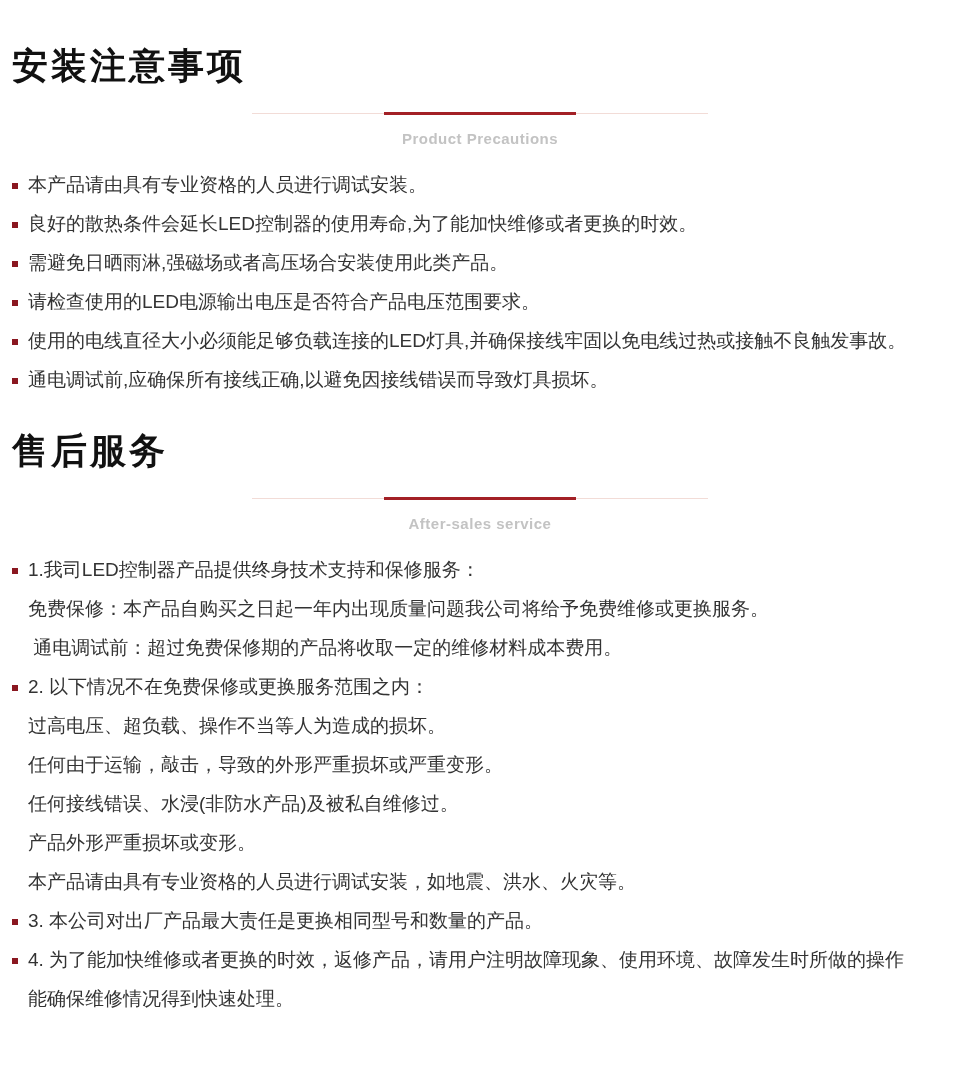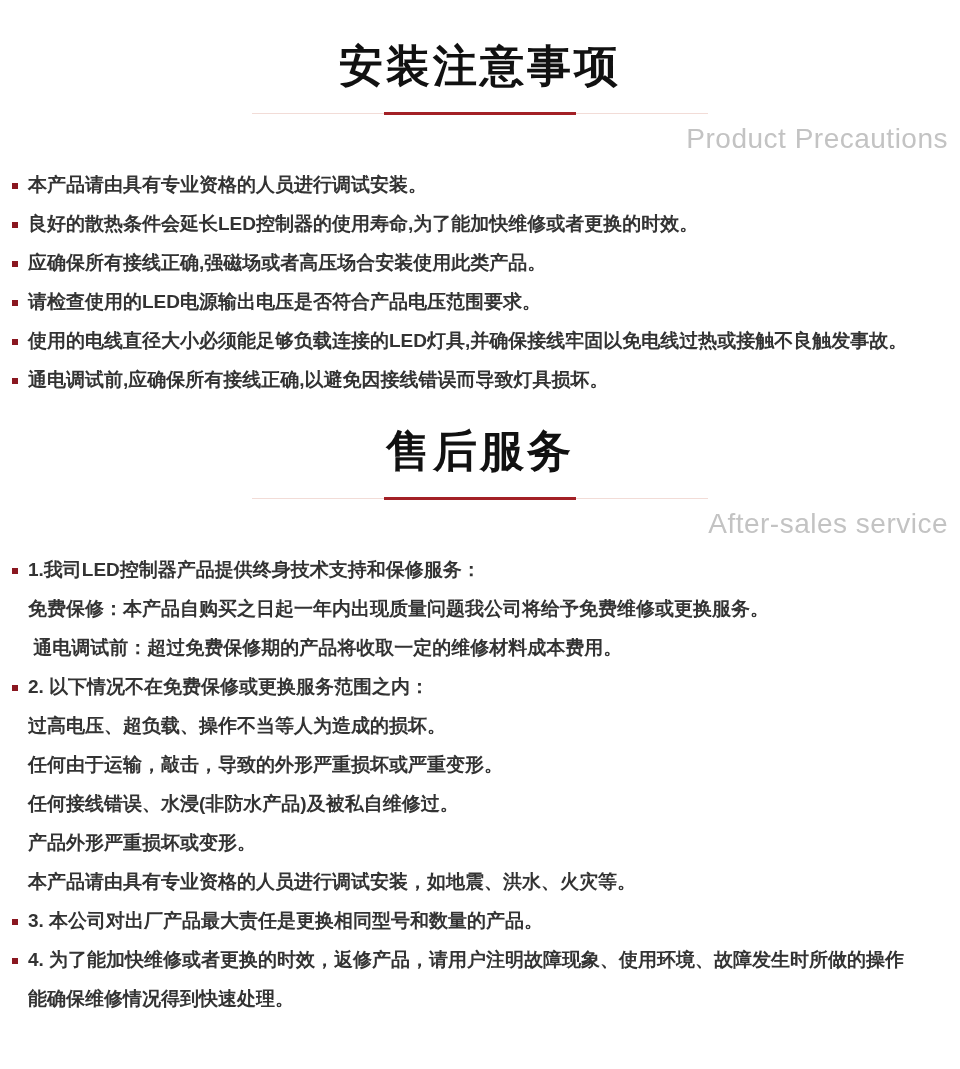--- a/index.html
+++ b/index.html
@@ -19,22 +19,21 @@
     background: var(--background);
     font-family: "Liberation Sans", "DejaVu Sans", sans-serif;
     color: var(--body);
     padding: 18px 12px 10px;
     overflow-x: hidden;
   }
   .section { margin: 0; }
   .section + .section { margin-top: 20px; }
   .section-title {
     margin: 16px 0 0;
-    text-align: center;
-    font-size: 44px;
+    font-size: 36px;
     line-height: 64px;
     font-weight: 700;
     color: var(--title);
     letter-spacing: 3px;
   }
   .divider {
     position: relative;
     width: 456px;
     height: 3px;
     margin: 14px auto 0;
@@ -49,40 +48,40 @@
     position: absolute;
     left: 50%;
     transform: translateX(-50%);
     top: 0;
     width: 192px;
     height: 3px;
     background: var(--divider-accent);
   }
   .section-subtitle {
     margin-top: 12px;
-    text-align: right;
-    font-size: 28px;
+    text-align: center;
+    font-size: 15px;
     line-height: 24px;
-    font-weight: 400;
+    font-weight: 700;
     color: var(--subtitle);
     letter-spacing: 0.5px;
   }
   ul.item-list {
     list-style: none;
     margin: 14px 0 0;
     padding: 0;
   }
   .list-item { margin: 0; padding: 0; }
   .line {
     padding: 10px 0;
     font-size: 19px;
     line-height: 19px;
     color: var(--body);
   }
-  .line .txt { white-space: pre-wrap; font-weight: bold; }
+  .line .txt { white-space: pre-wrap; }
   .line.cont { padding-left: 16px; }
   .bullet {
     display: inline-block;
     width: 6px;
     height: 6px;
     background: var(--bullet);
     margin-right: 10px;
     vertical-align: 2px;
   }
 </style>
@@ -97,21 +96,21 @@
   </div>
   <div class="section-subtitle">Product Precautions</div>
   <ul class="item-list">
       <li class="list-item">
         <div class="line first"><span class="bullet"></span><span class="txt">本产品请由具有专业资格的人员进行调试安装。</span></div>
       </li>
       <li class="list-item">
         <div class="line first"><span class="bullet"></span><span class="txt">良好的散热条件会延长LED控制器的使用寿命,为了能加快维修或者更换的时效。</span></div>
       </li>
       <li class="list-item">
-        <div class="line first"><span class="bullet"></span><span class="txt">应确保所有接线正确,强磁场或者高压场合安装使用此类产品。</span></div>
+        <div class="line first"><span class="bullet"></span><span class="txt">需避免日晒雨淋,强磁场或者高压场合安装使用此类产品。</span></div>
       </li>
       <li class="list-item">
         <div class="line first"><span class="bullet"></span><span class="txt">请检查使用的LED电源输出电压是否符合产品电压范围要求。</span></div>
       </li>
       <li class="list-item">
         <div class="line first"><span class="bullet"></span><span class="txt">使用的电线直径大小必须能足够负载连接的LED灯具,并确保接线牢固以免电线过热或接触不良触发事故。</span></div>
       </li>
       <li class="list-item">
         <div class="line first"><span class="bullet"></span><span class="txt">通电调试前,应确保所有接线正确,以避免因接线错误而导致灯具损坏。</span></div>
       </li>

